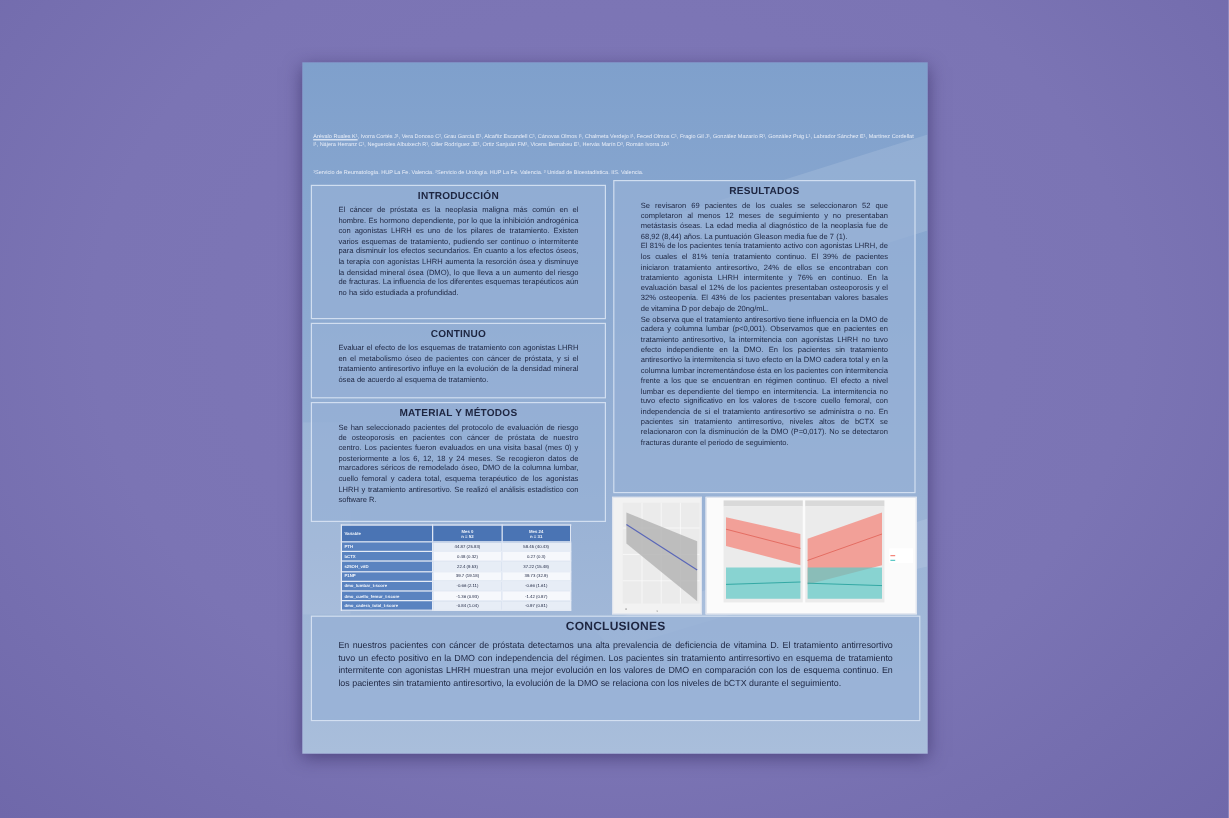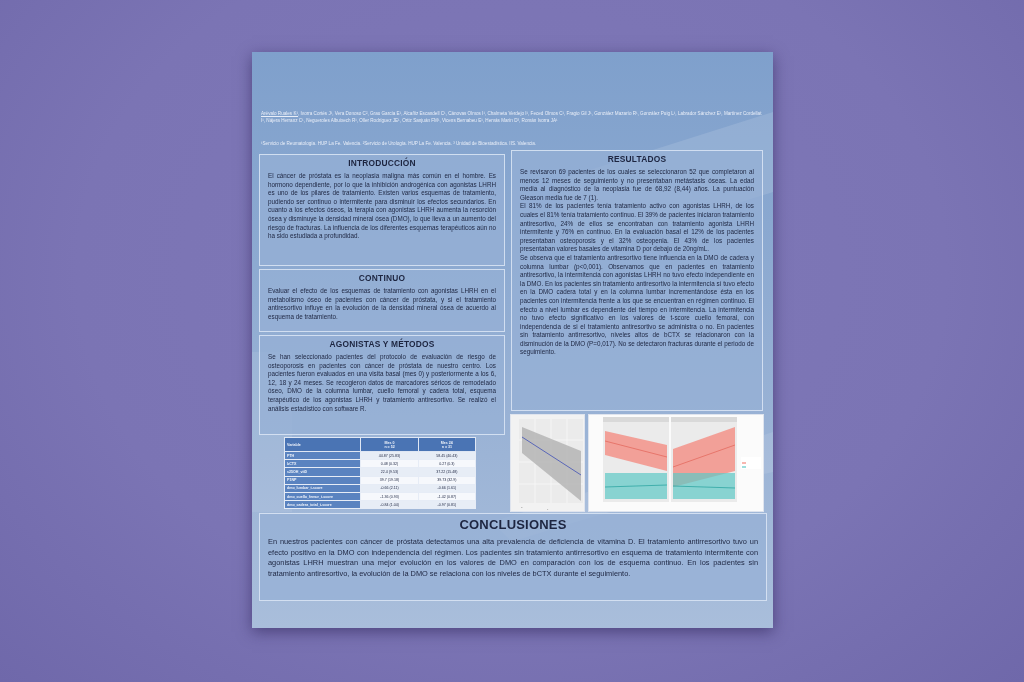--- a/index.html
+++ b/index.html
@@ -32,36 +32,36 @@
   }
   .authors .first { text-decoration: underline; }
   .affil {
     position: absolute; left: 9px; top: 89px; width: 505px;
     font-size: 4.6px; color: #e9eef8;
   }
   .box {
     position: absolute;
     background: rgba(150,176,214,0.72);
     border: 1px solid rgba(235,242,252,0.7);
-    padding: 3px 8px;
+    padding: 3px 22px;
   }
   .box h2 {
     text-align: center; font-size: 8.4px; font-weight: bold;
     color: #1d2540; margin-bottom: 4px; letter-spacing: 0.2px;
   }
   .box p {
     font-size: 6.3px; line-height: 8.6px; color: #1d2540; text-align: justify;
   }
   .intro { left: 7px; top: 102px; width: 246px; height: 112px; }
   .obj { left: 7px; top: 217px; width: 246px; height: 63px; }
   .mat { left: 7px; top: 283px; width: 246px; height: 100px; }
   .res { left: 259px; top: 98px; width: 252px; height: 261px; }
   .res p { margin-bottom: 0; }
   .concl { left: 7px; top: 461px; width: 508px; height: 88px; }
-  .concl h2 { font-size: 13px; margin-bottom: 5px; }
+  .concl h2 { font-size: 10px; margin-bottom: 5px; }
   .concl p { font-size: 7.4px; line-height: 10.6px; font-weight: normal; }
   table.data {
     position: absolute; left: 32px; top: 385px; width: 192px;
     border-collapse: collapse; font-size: 3.6px;
   }
   table.data th {
     background: #4a74b4; color: #eef3fb; font-weight: bold; height: 14px;
     border: 1px solid #dfe7f4; text-align: center;
   }
   table.data th:first-child { text-align: left; padding-left: 2px; }
@@ -126,21 +126,21 @@
     <h2>INTRODUCCIÓN</h2>
     <p>El cáncer de próstata es la neoplasia maligna más común en el hombre. Es hormono dependiente, por lo que la inhibición androgénica con agonistas LHRH es uno de los pilares de tratamiento. Existen varios esquemas de tratamiento, pudiendo ser continuo o intermitente para disminuir los efectos secundarios. En cuanto a los efectos óseos, la terapia con agonistas LHRH aumenta la resorción ósea y disminuye la densidad mineral ósea (DMO), lo que lleva a un aumento del riesgo de fracturas. La influencia de los diferentes esquemas terapéuticos aún no ha sido estudiada a profundidad.</p>
   </div>
 
   <div class="box obj">
     <h2>CONTINUO</h2>
     <p>Evaluar el efecto de los esquemas de tratamiento con agonistas LHRH en el metabolismo óseo de pacientes con cáncer de próstata, y si el tratamiento antiresortivo influye en la evolución  de la densidad mineral ósea de acuerdo al esquema de tratamiento.</p>
   </div>
 
   <div class="box mat">
-    <h2>AGONISTAS Y MÉTODOS</h2>
+    <h2>MATERIAL Y MÉTODOS</h2>
     <p>Se han seleccionado pacientes del protocolo de evaluación de riesgo de osteoporosis en pacientes con cáncer de próstata de nuestro centro. Los pacientes fueron evaluados en una visita basal (mes 0) y posteriormente a los 6, 12, 18 y 24 meses. Se recogieron datos de marcadores séricos de remodelado óseo, DMO de la columna lumbar, cuello femoral y cadera total, esquema terapéutico de los agonistas LHRH y tratamiento antiresortivo. Se realizó el análisis estadístico con software R.</p>
   </div>
 
   <table class="data">
     <thead>
       <tr>
         <th style="width:40%">Variable</th>
         <th style="width:30%"><span>Mes 0</span><br><span>n = 52</span></th>
         <th style="width:30%"><span>Mes 24</span><br><span>n = 31</span></th>
       </tr>

